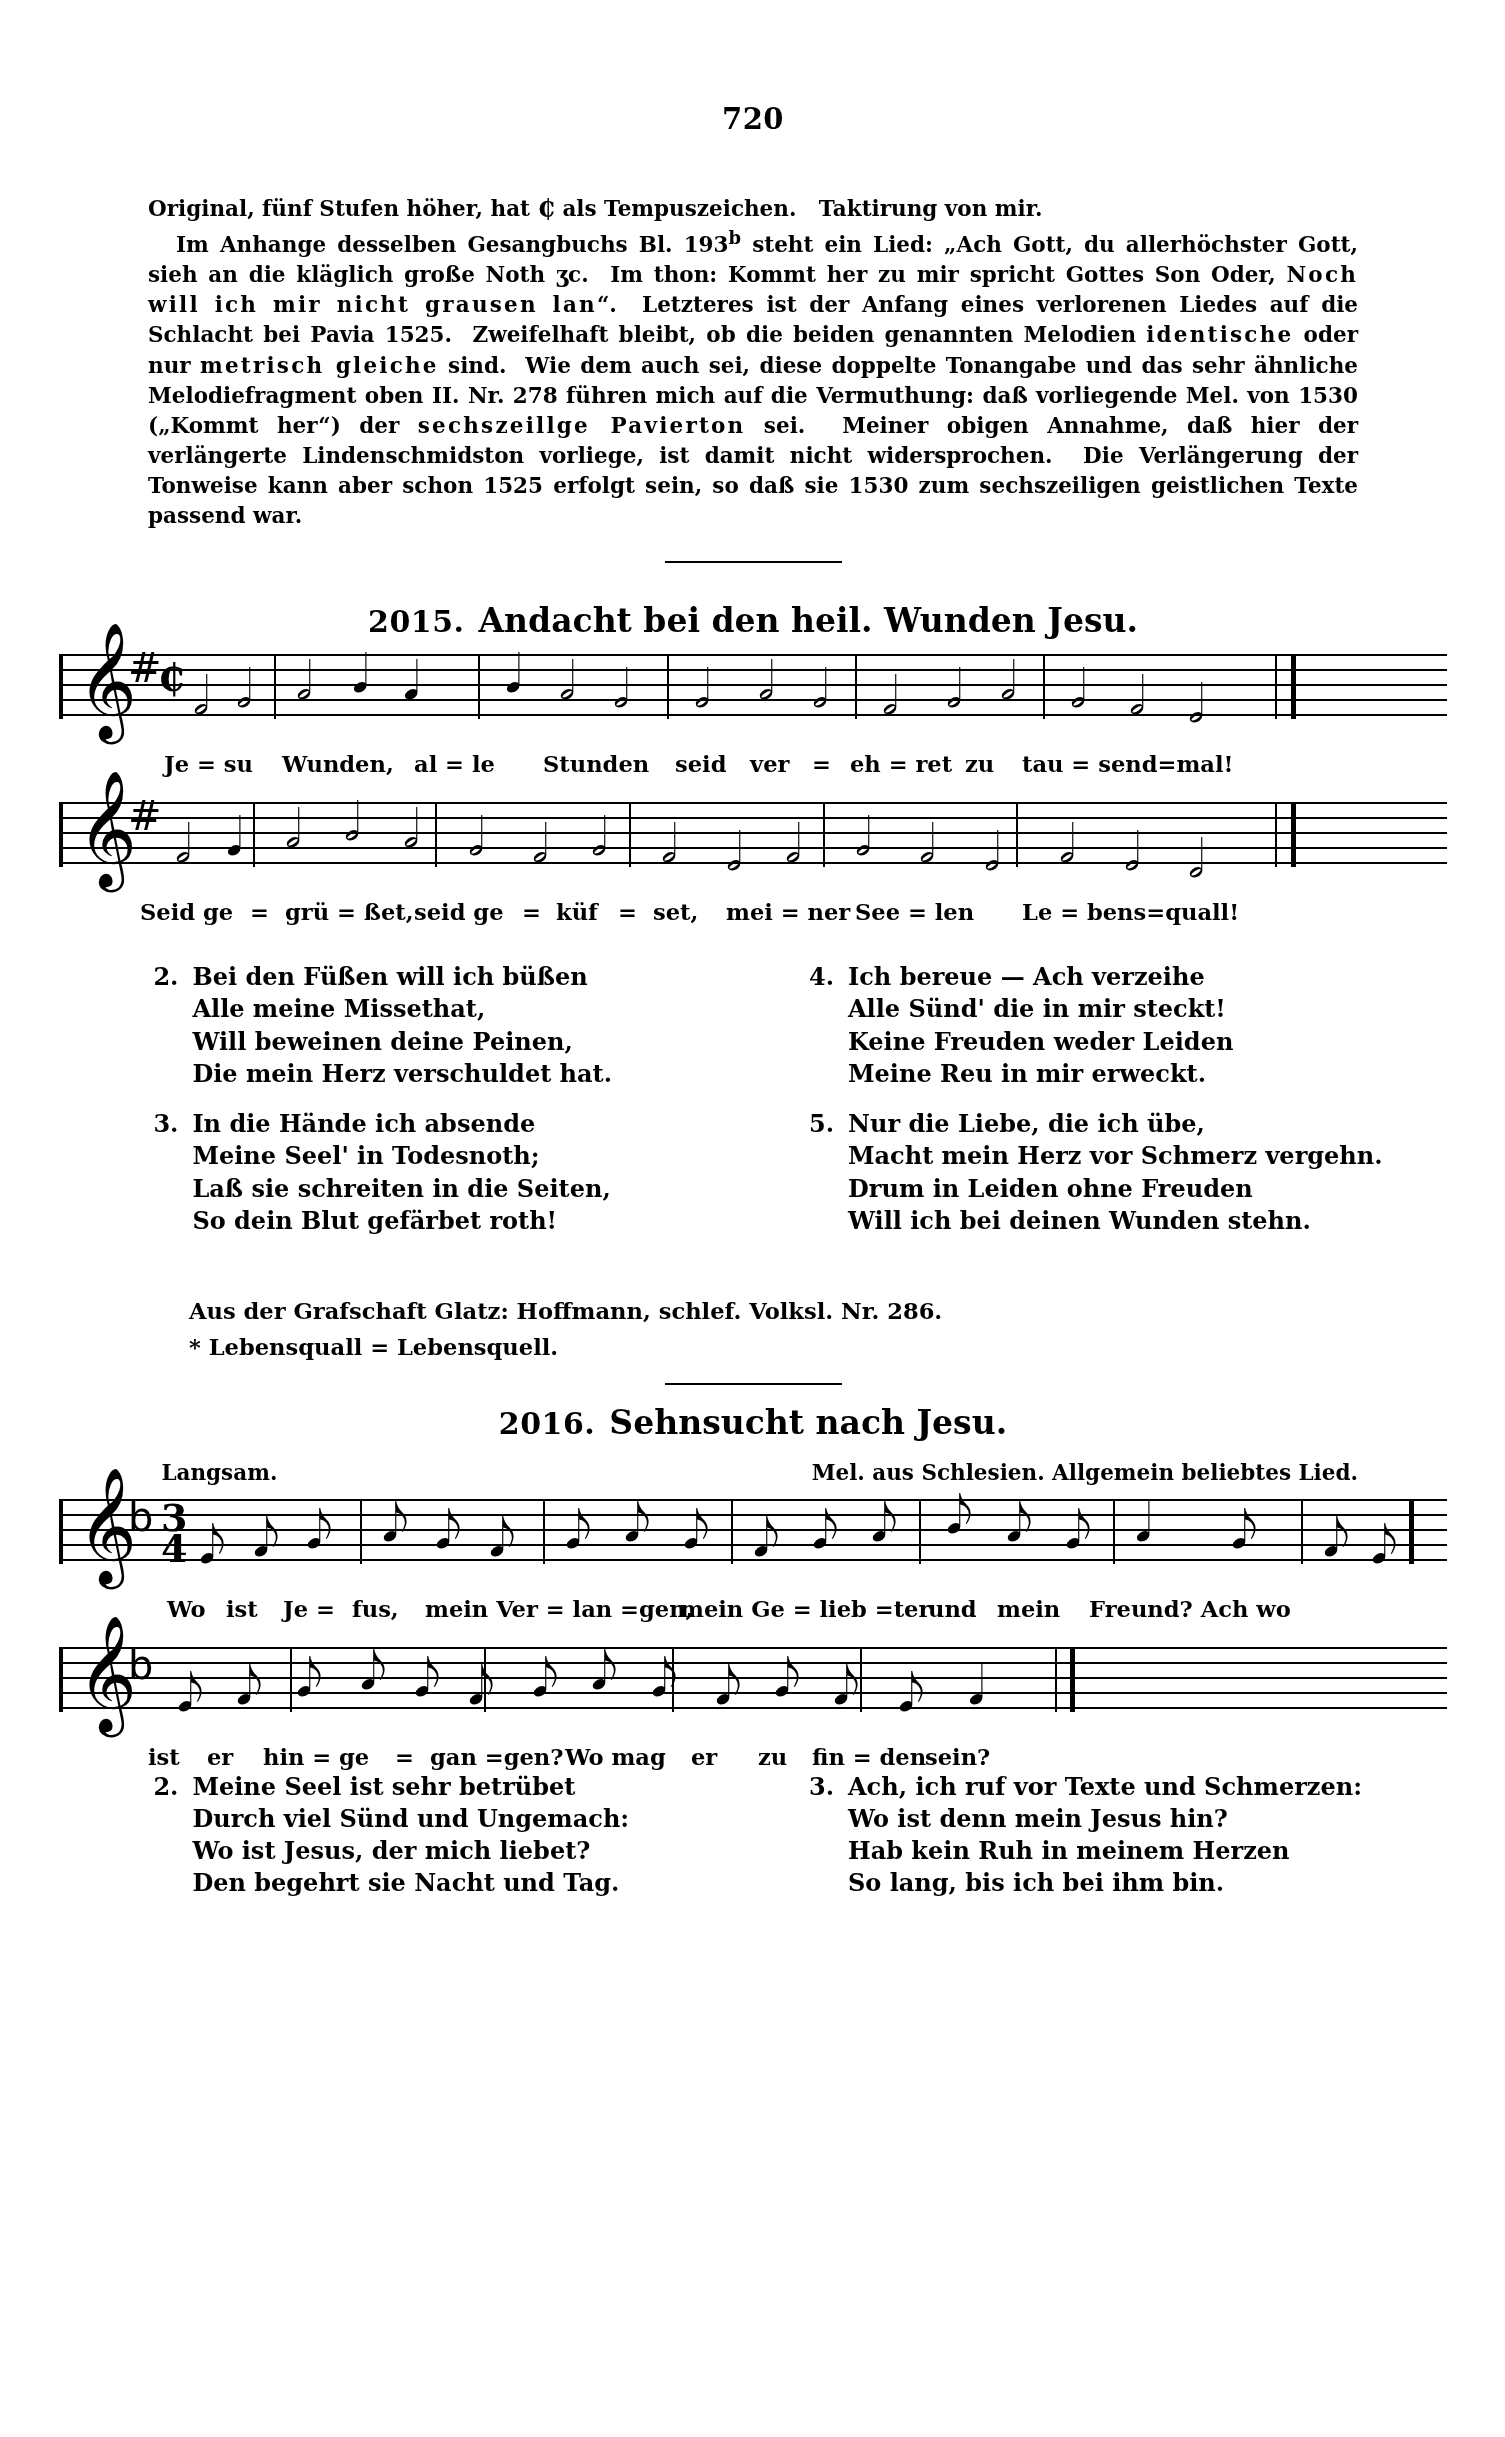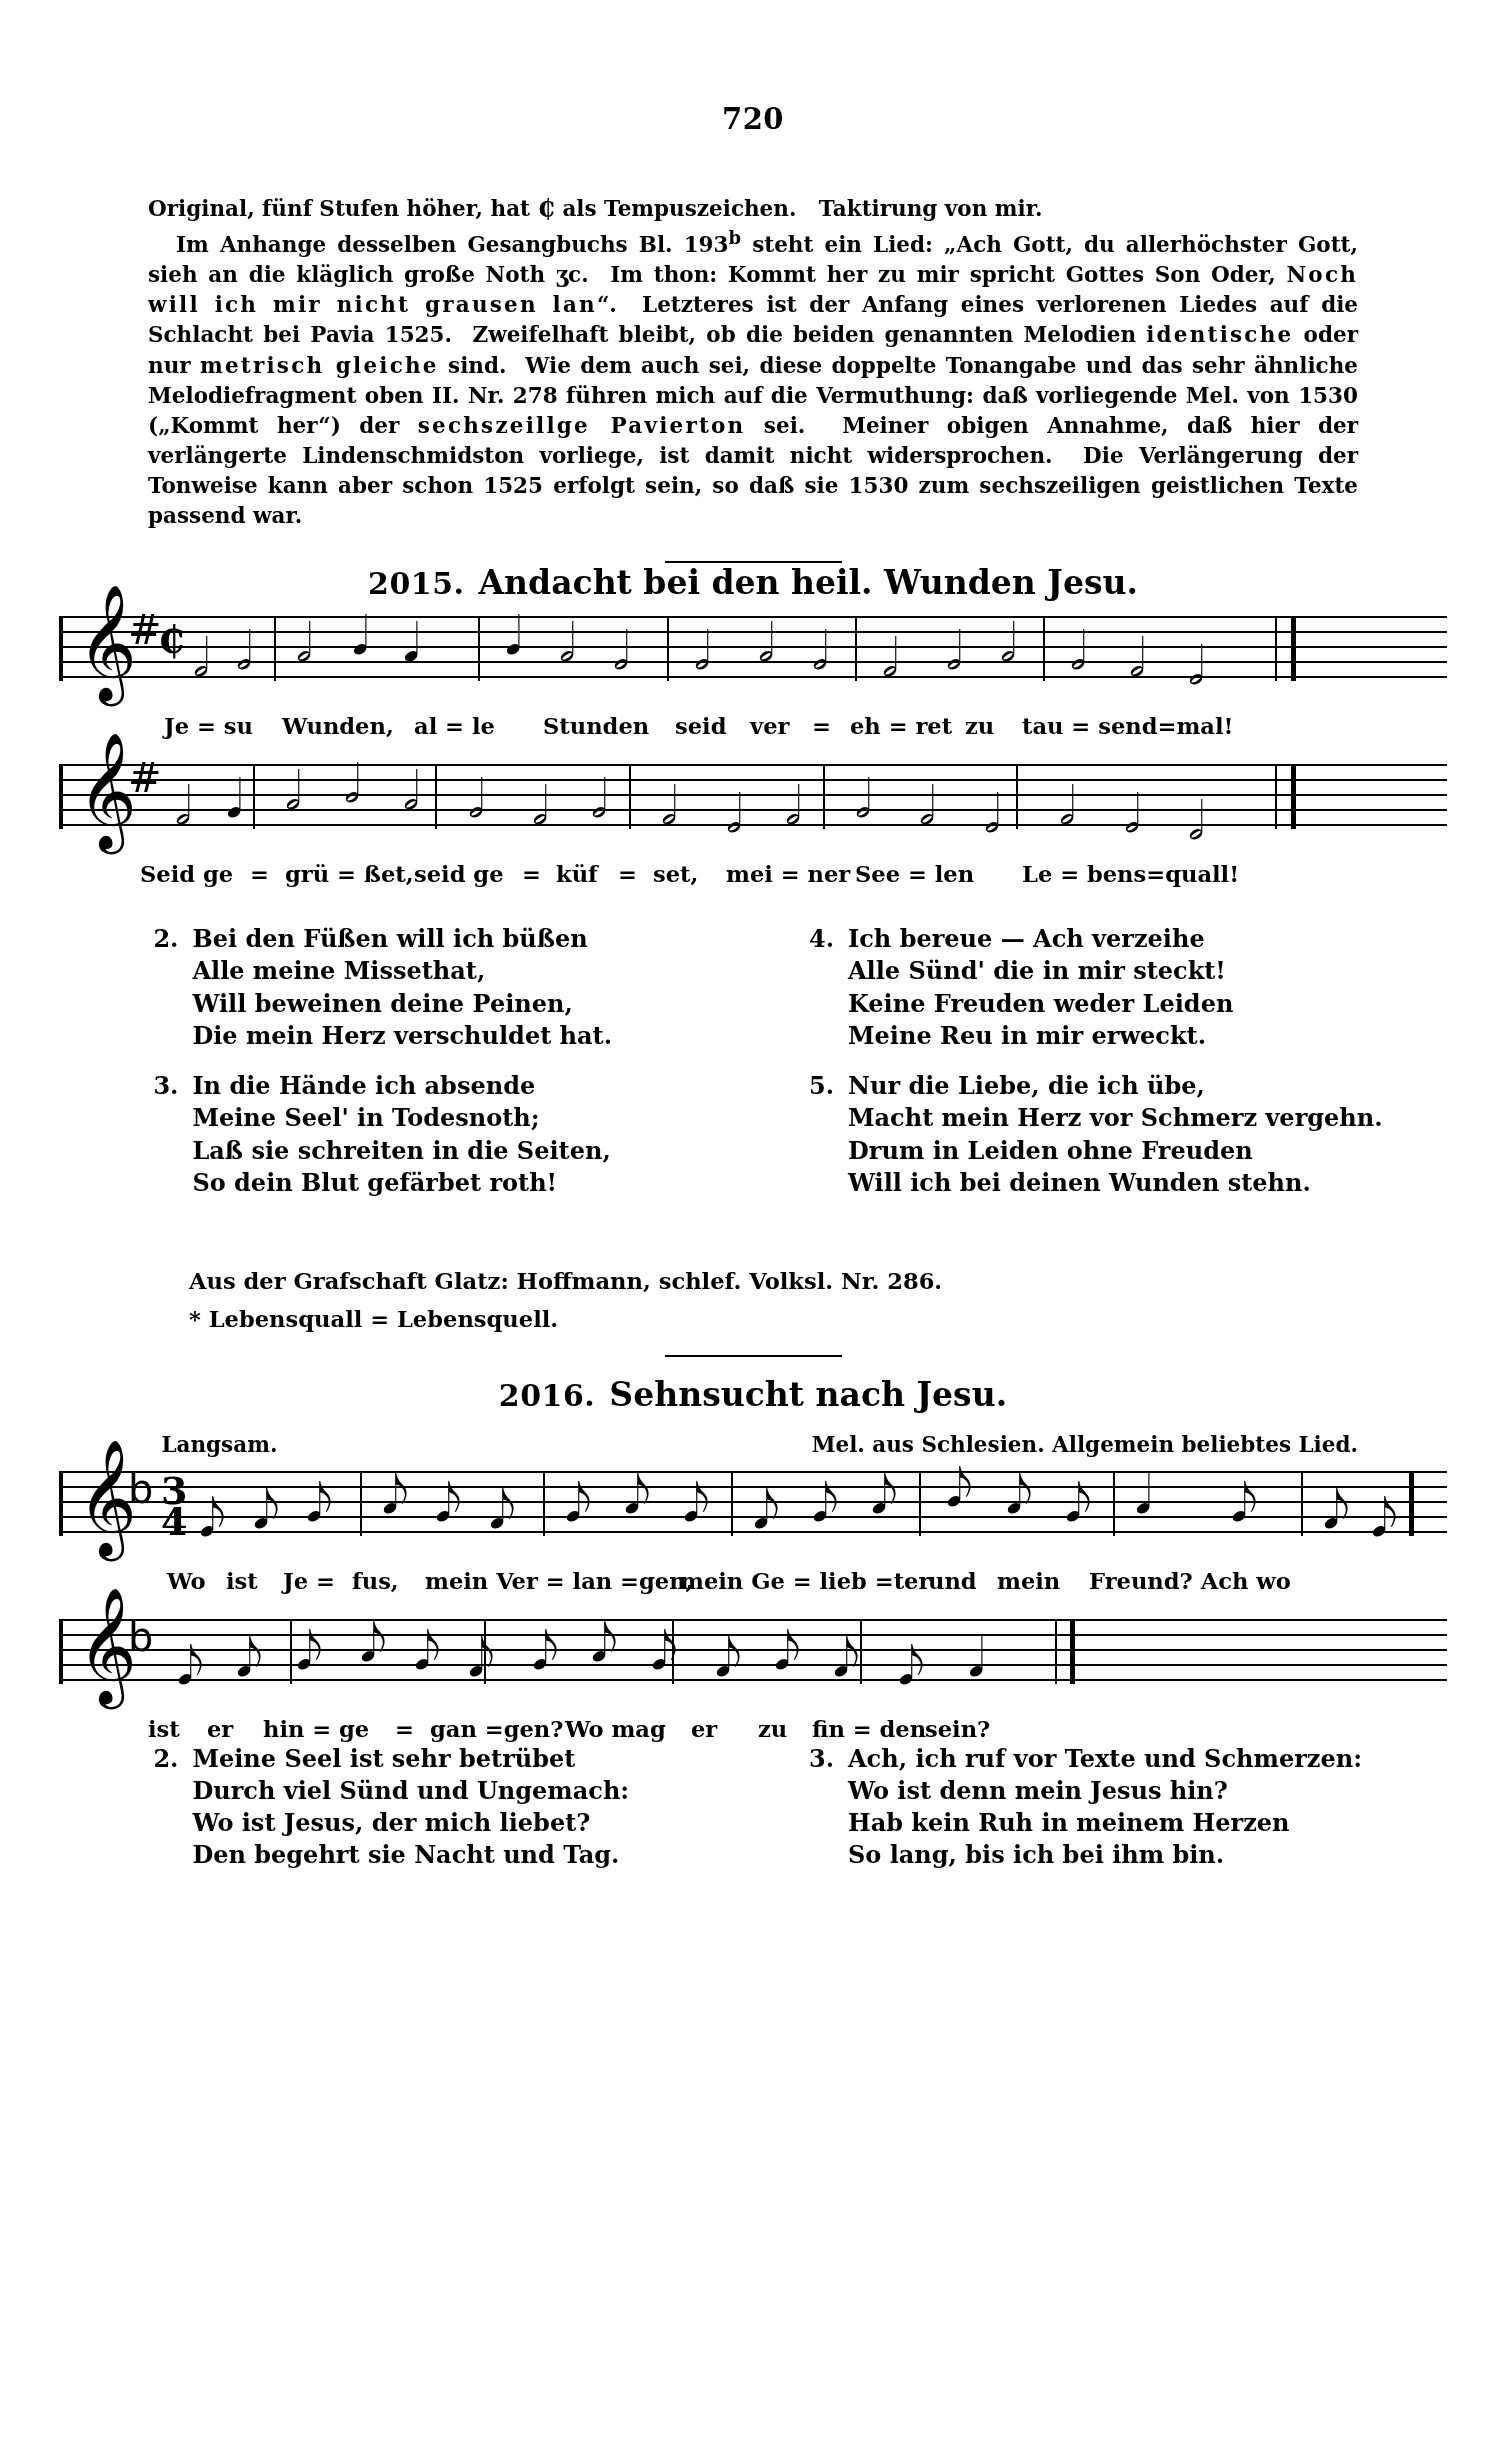--- a/index.html
+++ b/index.html
@@ -58,20 +58,21 @@
   .rule {
     width: 177px;
     height: 2.2px;
     background: #000;
     margin: 30px auto 0 auto;
   }
 
   
   .hymn-title {
     text-align: center;
+    margin-top: 38px;
     font-size: 0;
   }
   .hymn-number {
     font-size: 30px;
     font-weight: bold;
     font-family: "DejaVu Serif", serif;
     letter-spacing: 0.5px;
   }
   .hymn-name {
     font-size: 33px;
@@ -187,21 +188,21 @@
     padding-left: 39px;
   }
   .verse .vnum {
     position: absolute;
     left: 0;
     top: 0;
   }
   .verse .vline { display: block; white-space: pre; }
 
   .source-line {
-    margin: 12px 148px;
+    margin: 4px 148px;
     font-size: 22.6px;
     font-weight: bold;
     padding-left: 41px;
   }
   .footnote {
     margin: 9.7px 148px 0 148px;
     font-size: 22.6px;
     font-weight: bold;
     padding-left: 41px;
   }

